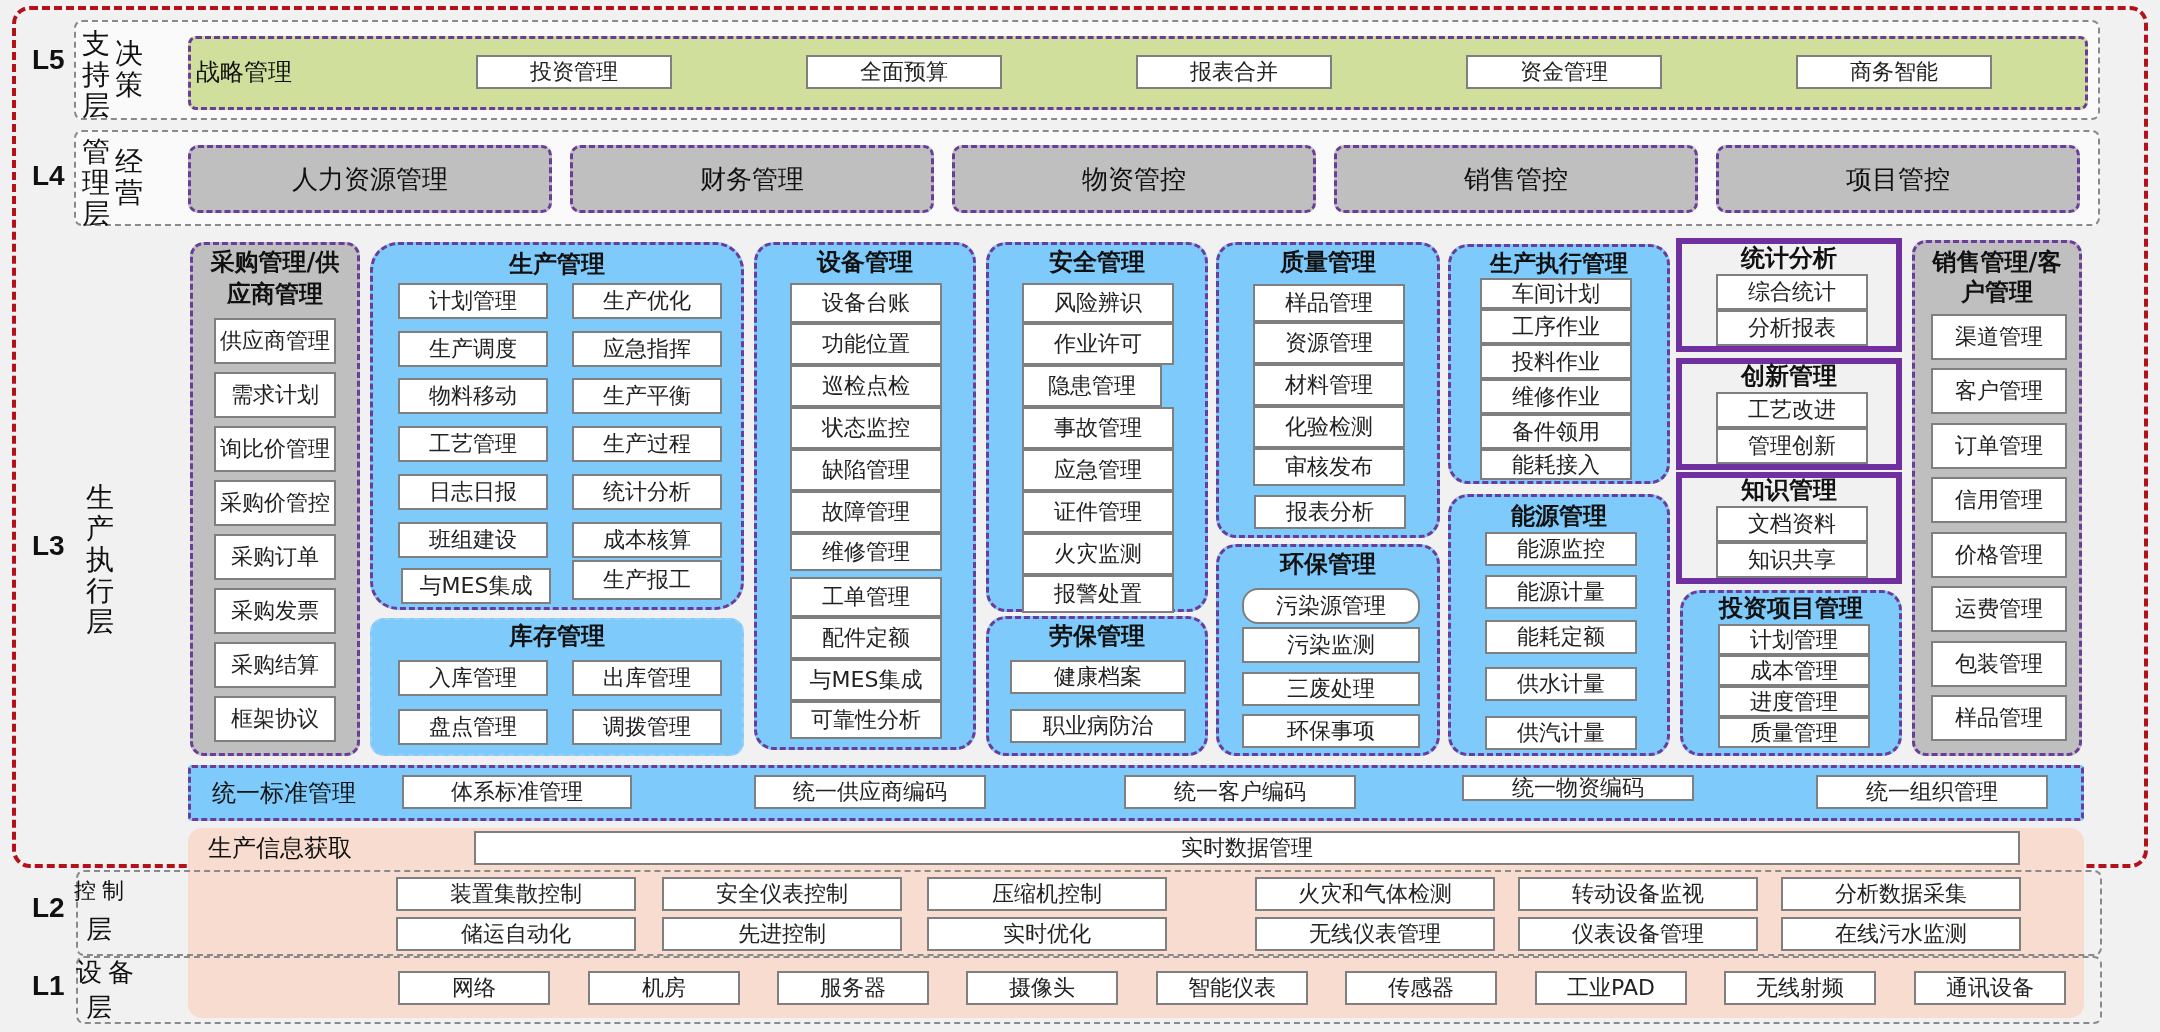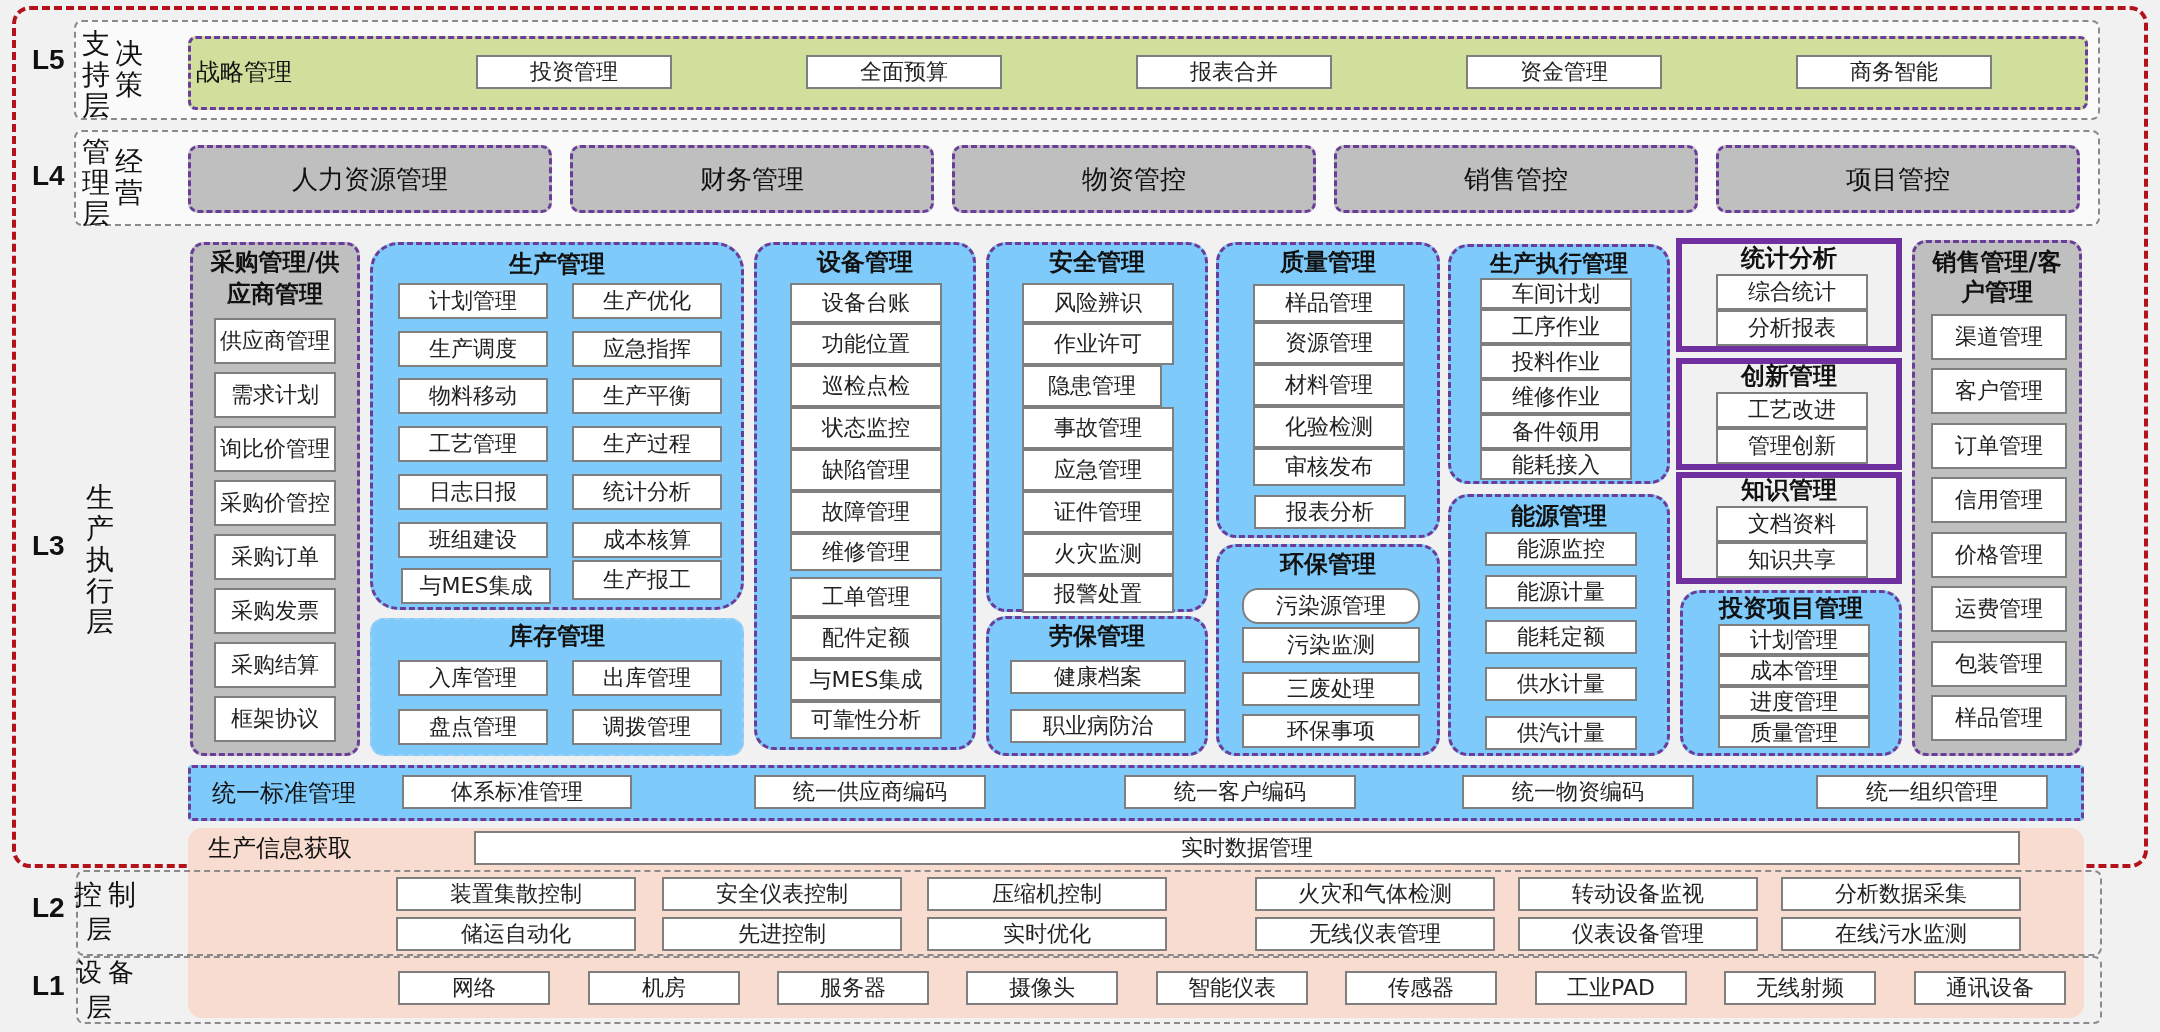--- a/index.html
+++ b/index.html
@@ -208,31 +208,31 @@
   <div class="abs box" style="left:1931px;top:586px;width:136px;height:46px;">运费管理</div>
   <div class="abs box" style="left:1931px;top:641px;width:136px;height:46px;">包装管理</div>
   <div class="abs box" style="left:1931px;top:695px;width:136px;height:46px;">样品管理</div>
 </div>
 
 <div class="abs purple-dash blue" style="left:188px;top:765px;width:1896px;height:56px;border-radius:4px;"></div>
 <div class="abs section-label" style="left:212px;top:775px;height:36px;">统一标准管理</div>
 <div class="abs box" style="left:402px;top:775px;width:230px;height:34px;">体系标准管理</div>
 <div class="abs box" style="left:754px;top:775px;width:232px;height:34px;">统一供应商编码</div>
 <div class="abs box" style="left:1108px;top:775px;width:232px;height:34px;margin-left:16px;">统一客户编码</div>
-<div class="abs box" style="left:1462px;top:775px;width:232px;height:34px;">统一物资编码</div>
+<div class="abs box" style="left:1462px;top:775px;width:232px;height:26px;">统一物资编码</div>
 <div class="abs box" style="left:1816px;top:775px;width:232px;height:34px;">统一组织管理</div>
 
 <div class="abs peach" style="left:188px;top:828px;width:1896px;height:190px;border-radius:14px;"></div>
 
 <div class="abs section-label" style="left:208px;top:830px;height:36px;">生产信息获取</div>
 <div class="abs box" style="left:474px;top:831px;width:1546px;height:34px;">实时数据管理</div>
 
 <div class="abs grey-frame-t" style="left:76px;top:870px;width:2026px;height:86px;"></div>
 <div class="abs lvl" style="left:32px;top:892px;">L2</div>
-<div class="abs" style="left:74px;top:876px;font-size:28px;letter-spacing:6px;">控制</div>
+<div class="abs" style="left:74px;top:876px;font-size:22px;letter-spacing:6px;">控制</div>
 <div class="abs" style="left:86px;top:912px;font-size:26px;">层</div>
 
 <div>
   <div class="abs box" style="left:396px;top:877px;width:240px;height:34px;">装置集散控制</div>
   <div class="abs box" style="left:662px;top:877px;width:240px;height:34px;">安全仪表控制</div>
   <div class="abs box" style="left:927px;top:877px;width:240px;height:34px;">压缩机控制</div>
   <div class="abs box" style="left:1255px;top:877px;width:240px;height:34px;">火灾和气体检测</div>
   <div class="abs box" style="left:1518px;top:877px;width:240px;height:34px;">转动设备监视</div>
   <div class="abs box" style="left:1781px;top:877px;width:240px;height:34px;">分析数据采集</div>
 </div>

